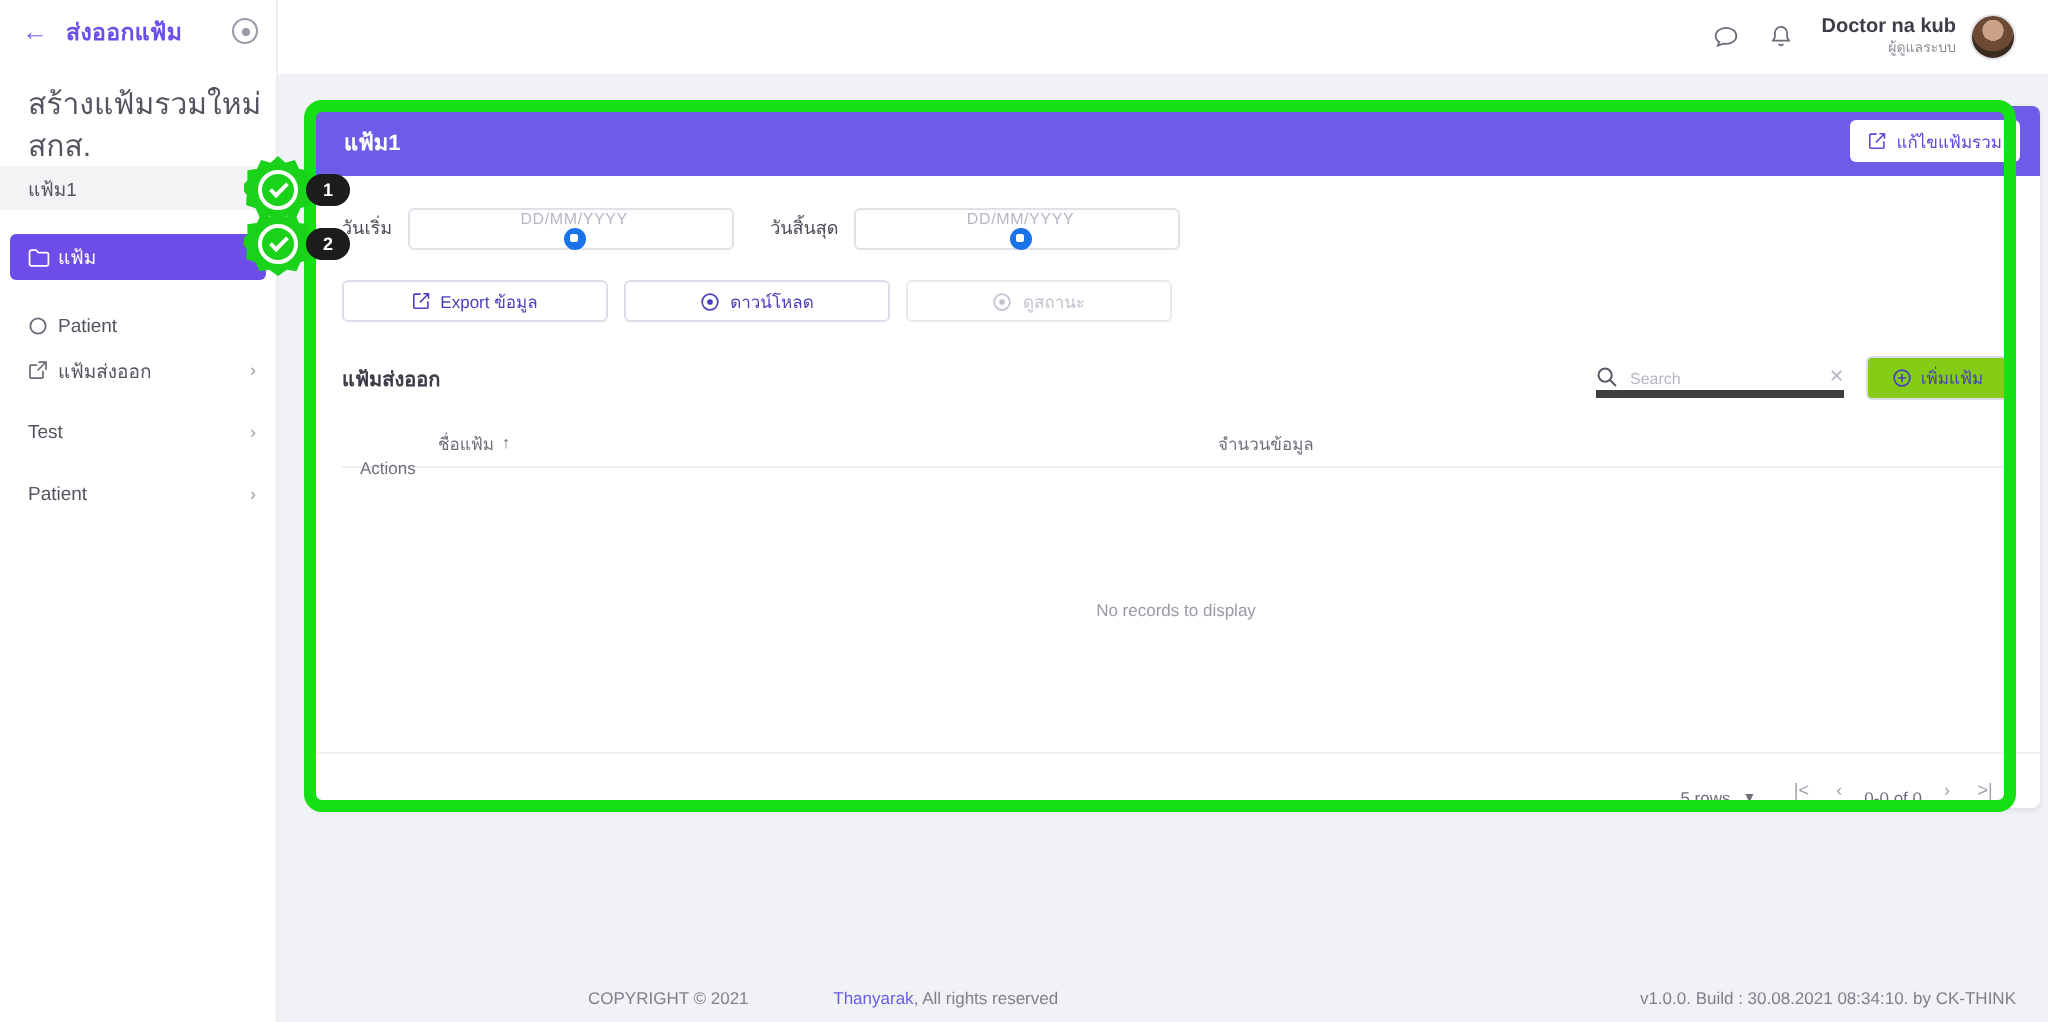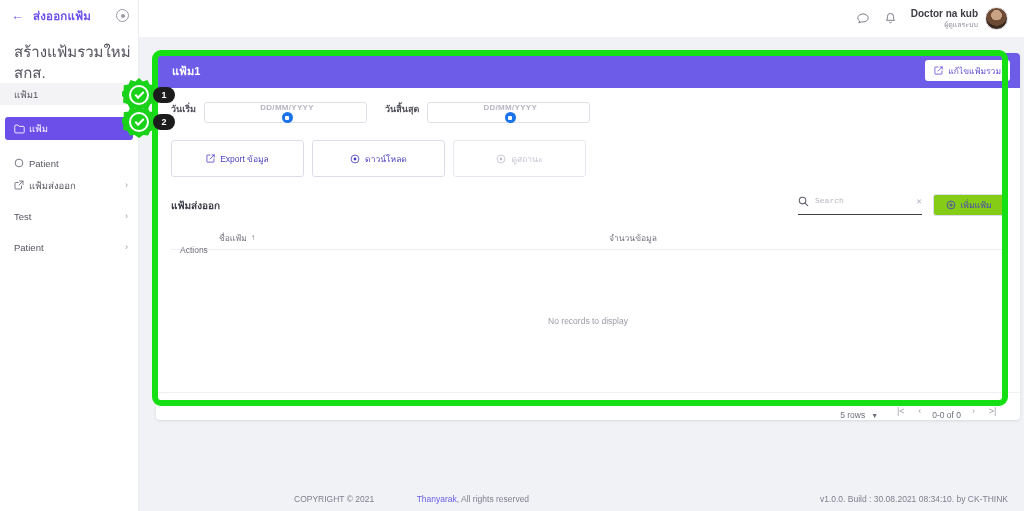--- a/index.html
+++ b/index.html
@@ -91,53 +91,53 @@
   }
   .banner-title { color: #fff; font-size: 11px; font-weight: bold; flex: 1; }
   .banner-btn {
     display: flex; align-items: center; gap: 5px;
     background: #fff; border-radius: 3px; height: 21px;
     padding: 0 9px; font-size: 8.5px; color: #5b4ad4; cursor: pointer;
     white-space: nowrap;
   }
   .card-body { padding: 14px 15px 0 15px; }
 
-  .date-row { display: flex; align-items: flex-start; gap: 0; height: 24px; font-weight: bold; }
+  .date-row { display: flex; align-items: center; gap: 0; height: 24px; }
   .date-lbl { font-size: 9px; color: #4b4b57; margin-right: 8px; white-space: nowrap; }
   .date-field {
     width: 163px; height: 21px; border: 1px solid #e0e0e8; border-radius: 3px;
     display: flex; align-items: center; padding: 0 5px 0 8px; background: #fff; flex-direction: column;
   }
   .date-ph { flex: 1; font-size: 8px; color: #b6b6c2; letter-spacing: .3px; }
   .cal-dot {
     width: 11px; height: 11px; border-radius: 50%; background: #1a73e8;
     position: relative; flex: 0 0 auto; cursor: pointer;
   }
   .cal-dot::after {
     content: ""; position: absolute; left: 50%; top: 50%;
     width: 4px; height: 4px; margin: -2px 0 0 -2px;
     background: #fff; border-radius: 1px;
   }
   .gap-lbl { margin-left: 18px; }
 
   .btn-row { display: flex; gap: 8px; margin-top: 14px; }
   .obtn {
-    width: 133px; height: 37px; border: 1px solid #ddddea; border-radius: 3px;
+    width: 133px; height: 21px; border: 1px solid #ddddea; border-radius: 3px;
     display: flex; align-items: center; justify-content: center; gap: 5px;
     font-size: 8.5px; color: #4a3fbf; background: #fff; cursor: pointer;
   }
   .obtn.dis { color: #c2c2cf; border-color: #e8e8f0; cursor: default; }
 
   .sec-row {
     display: flex; align-items: center; margin-top: 16px; height: 24px;
   }
   .sec-title { font-size: 10px; color: #3d3d49; font-weight: bold; flex: 1; }
   .search-wrap {
-    display: flex; align-items: flex-start; gap: 6px;
-    border-bottom: 1px solid #404040; width: 124px; height: 19px; padding-bottom: 1px; font-family: Liberation Mono, monospace;
+    display: flex; align-items: flex-end; gap: 6px;
+    border-bottom: 4px solid #404040; width: 124px; height: 19px; padding-bottom: 1px;
   }
   .search-ph { flex: 1; font-size: 8px; color: #b6b6c2; }
   .search-x { font-size: 9px; color: #b6b6c2; cursor: pointer; }
   .addbtn {
     margin-left: 11px; width: 72px; height: 22px;
     border: 1px solid #ddddea; border-radius: 3px;
     display: flex; align-items: center; justify-content: center; gap: 4px;
     font-size: 8.5px; color: #4a3fbf; background: #84cc16; cursor: pointer;
   }
 

